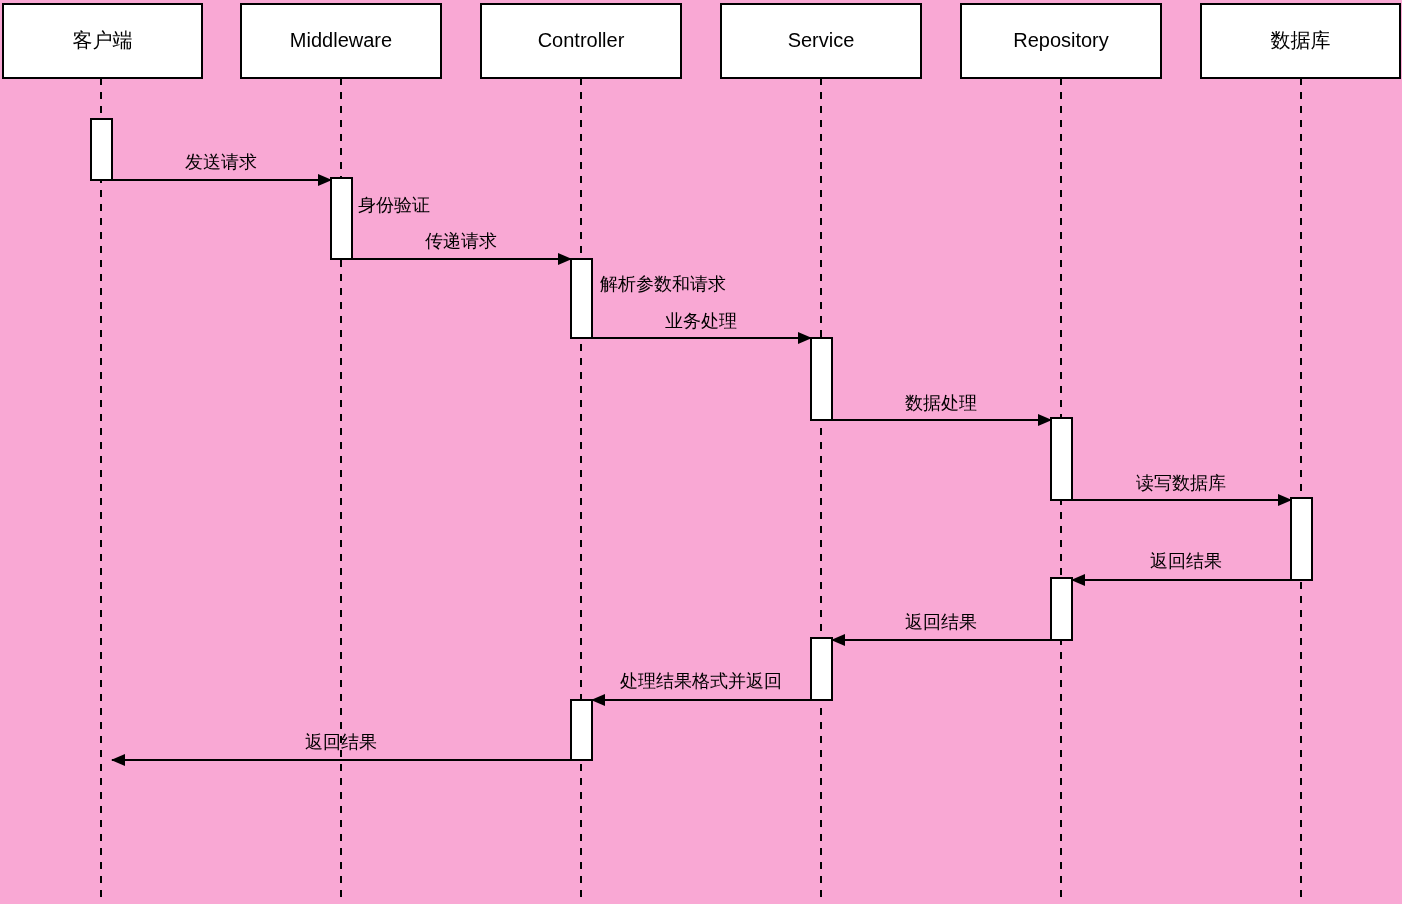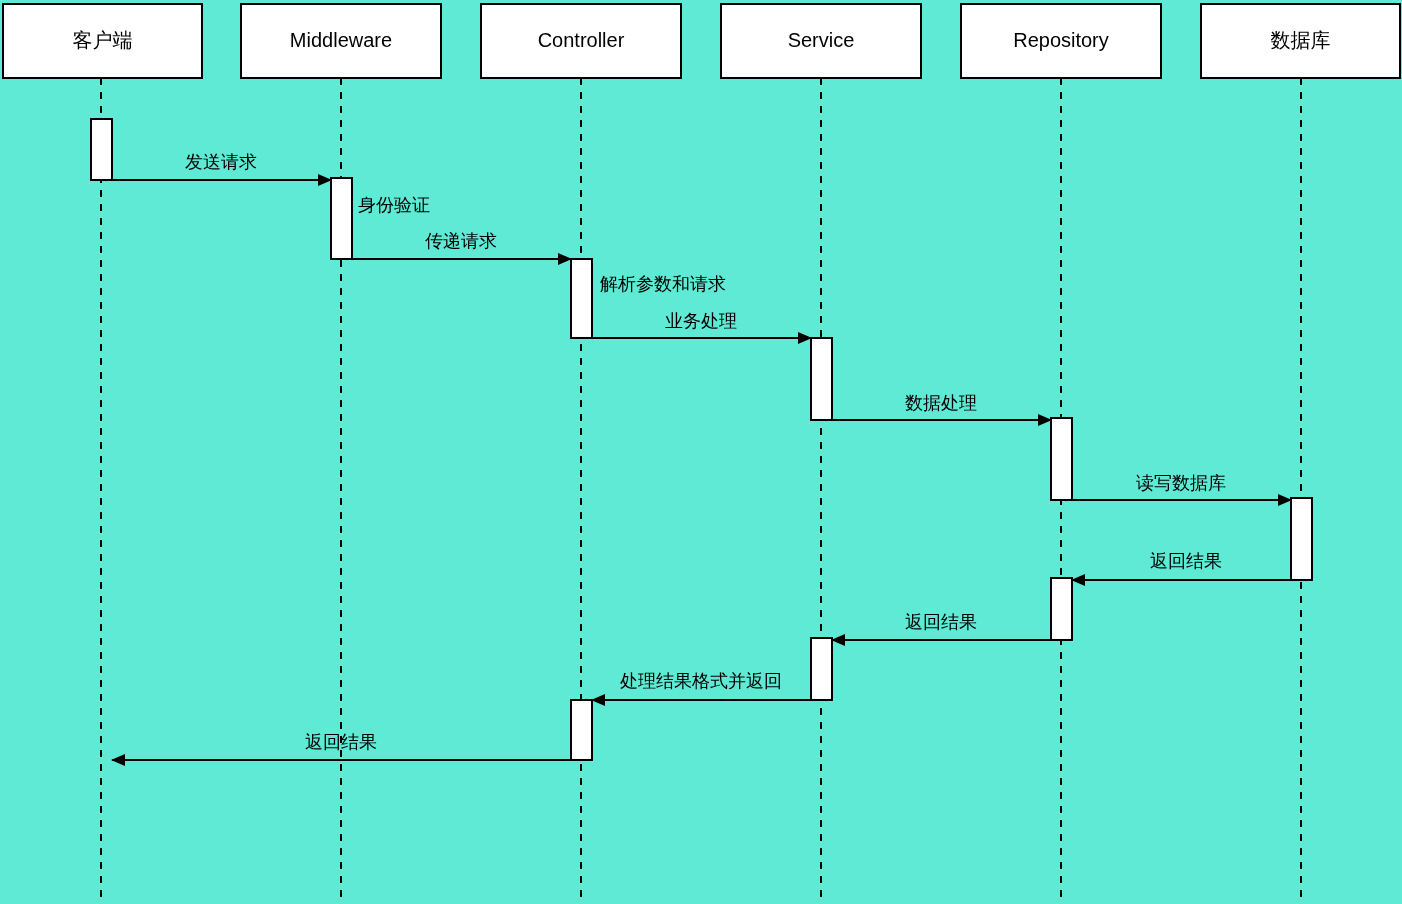--- a/index.html
+++ b/index.html
@@ -8,21 +8,21 @@
     padding: 0;
     background: #ffffff;
   }
   body {
     font-family: "Liberation Sans", "DejaVu Sans", sans-serif;
   }
   #diagram-root {
     position: relative;
     width: 1402px;
     height: 904px;
-    background: #5eead4;
+    background: #f9a8d4;
     overflow: hidden;
   }
   svg.diagram-canvas {
     position: absolute;
     left: 0;
     top: 0;
     width: 1402px;
     height: 904px;
     display: block;
   }

